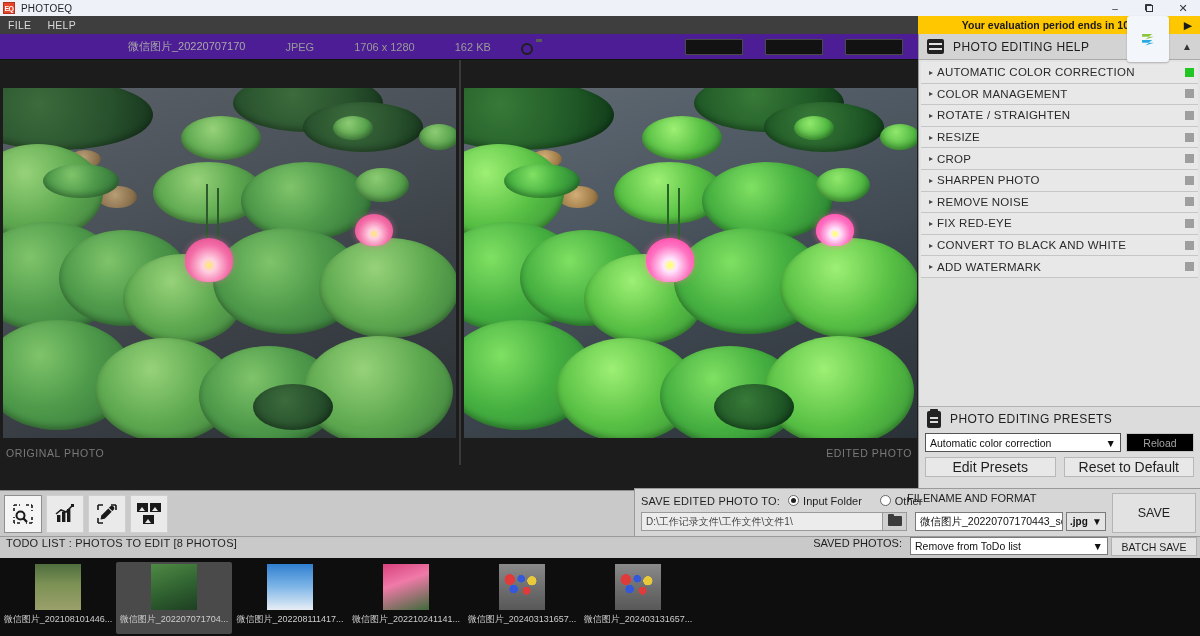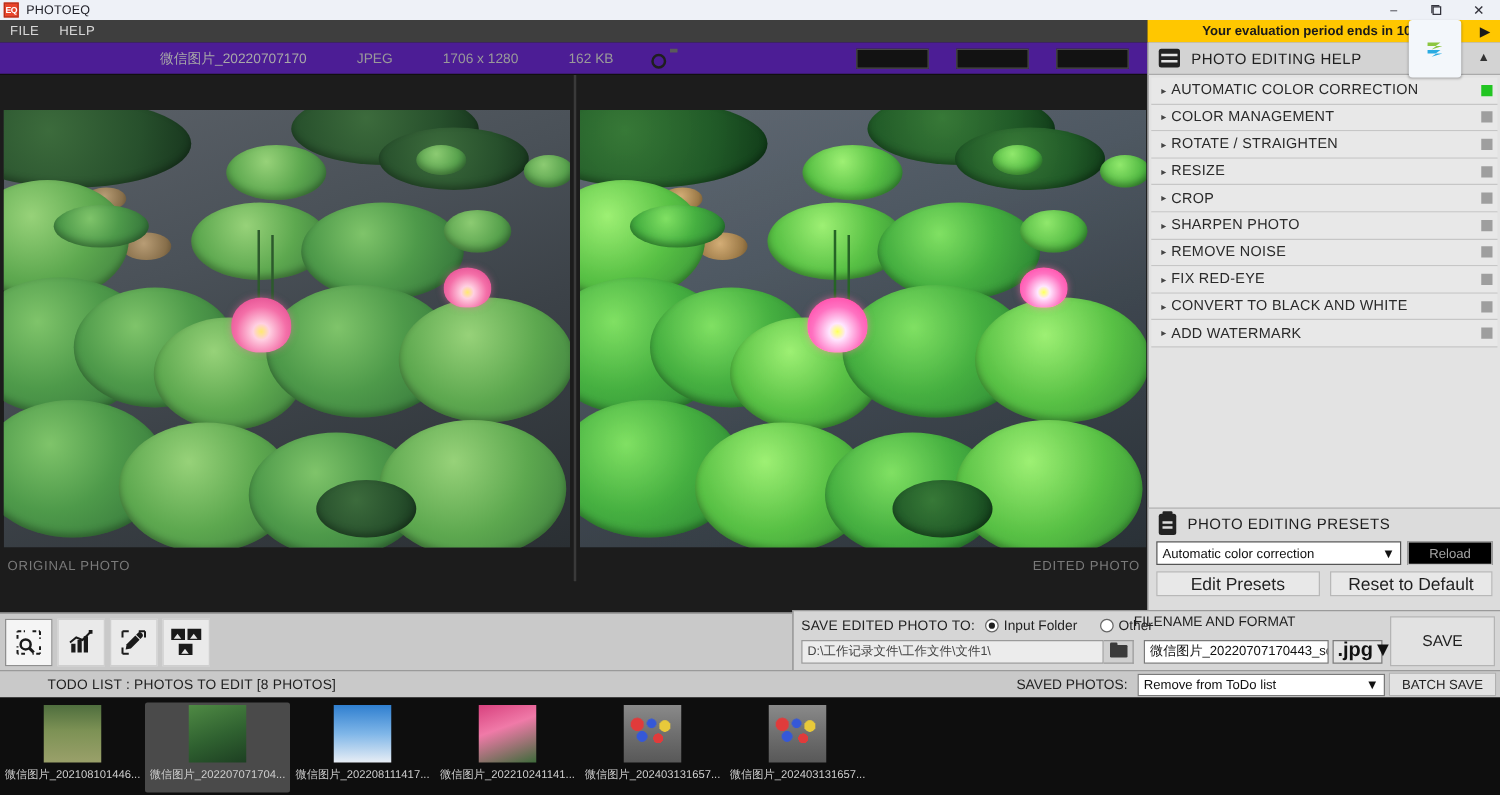--- a/index.html
+++ b/index.html
@@ -186,34 +186,34 @@
     content:""; position:absolute; left:0; top:-2px; width:6px; height:3px;
     background:#3b3b3b; border-radius:1px 1px 0 0;
   }
   .fname-input {
     width: 148px; height: 19px; background: #fff; border: 1px solid #7a7a7a;
     font-size: 10.5px; color: #111; padding: 0 4px; line-height: 17px;
     margin-left: 8px; white-space: nowrap; overflow: hidden;
   }
   .fmt-sel {
     width: 40px; height: 19px; background: #e4e4e4; border: 1px solid #7a7a7a;
-    font-size: 16px; color: #111; display: flex; align-items: center;
+    font-size: 10px; color: #111; display: flex; align-items: center;
     justify-content: space-between; padding: 0 3px; margin-left: 3px; font-weight: bold;
   }
   .save-btn {
     position: absolute; right: 4px; top: 4px; width: 84px; height: 40px;
     background: #e2e2e2; border: 1px solid #b4b4b4; display: flex;
     align-items: center; justify-content: center; font-size: 12.5px; color: #1f1f1f;
   }
   .fnf-label { position: absolute; left: 272px; top: 3px; font-size: 11px; color: #1f1f1f; }
 
   
   .savedbar {
     position: absolute; left: 0; top: 536px; width: 1200px; height: 22px;
-    background: #c9c9c9; border-top: 1px solid #9a9a9a; display: flex; align-items: center; padding-left: 32px;
+    background: #c9c9c9; border-top: 1px solid #9a9a9a; display: flex; 
   }
   .todo-lbl { font-size: 11px; color: #1f1f1f; margin-left: 6px; letter-spacing: .2px; }
   .saved-lbl { font-size: 11px; color: #1f1f1f; margin-left: auto; }
   .saved-sel {
     width: 198px; height: 18px; background: #fff; border: 1px solid #7a7a7a;
     font-size: 10.5px; color: #111; margin-left: 8px; display: flex; align-items: center;
     justify-content: space-between; padding: 0 4px;
   }
   .batch-btn {
     width: 86px; height: 19px; background: #e2e2e2; border: 1px solid #b0b0b0;

